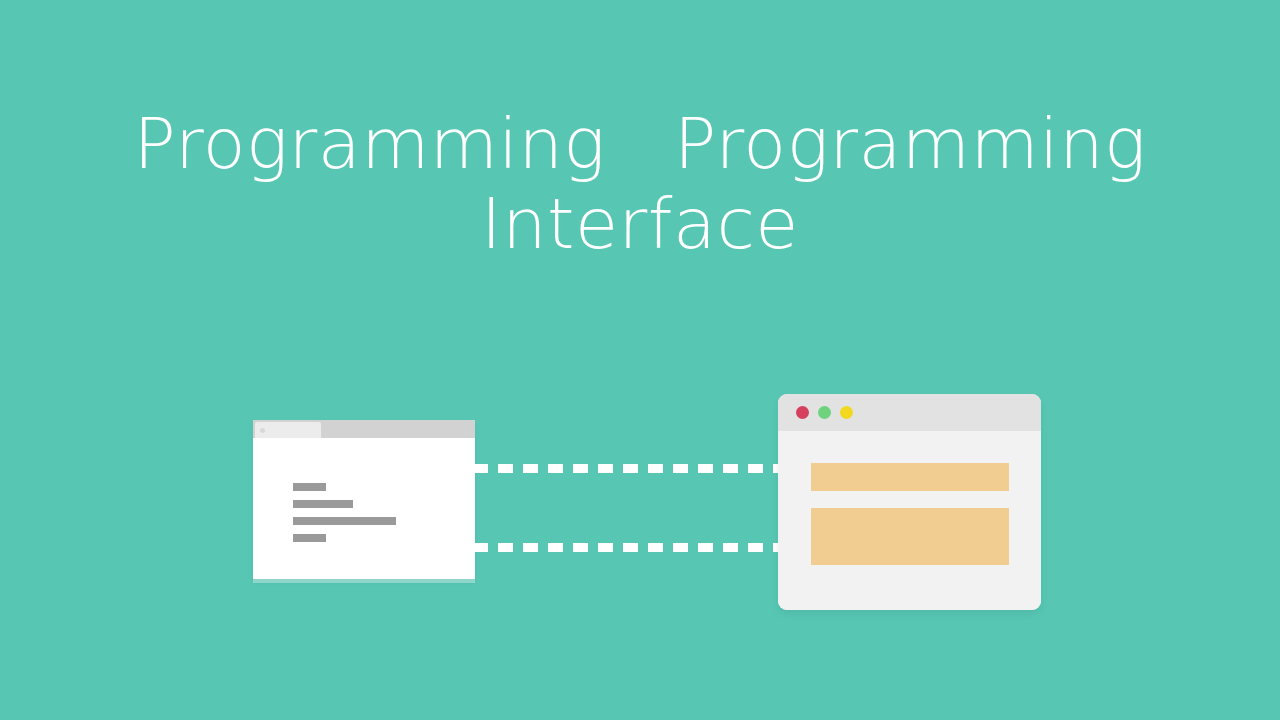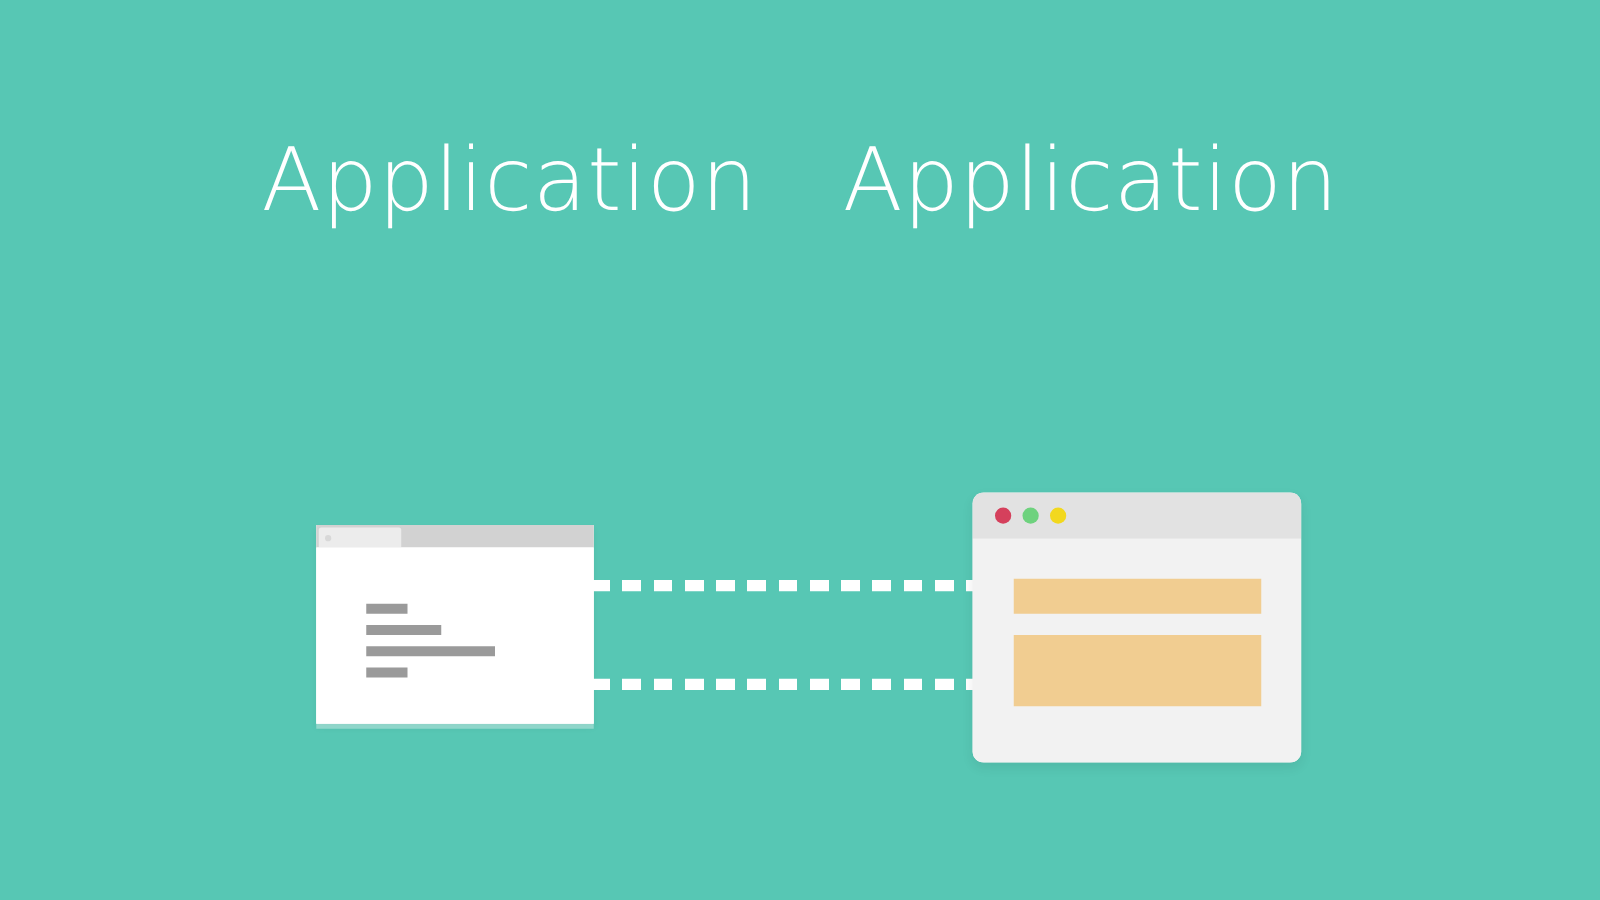--- a/index.html
+++ b/index.html
@@ -165,21 +165,22 @@
   }
   #content-block-0 { top: 32px; height: 28px; }
   #content-block-1 { top: 77px; height: 57px; }
 </style>
 </head>
 <body>
 
 <div id="stage">
 
   <div id="title-block">
-    <span id="title-line-1">Application   Application</span>
+    <span id="title-line-1">Programming   Programming</span>
+    <span id="title-line-2">Interface</span>
   </div>
 
   <div id="left-window">
     <div id="left-titlebar">
       <div id="left-tab">
         <span id="left-tab-dot"></span>
       </div>
     </div>
     <div id="left-body">
       <div class="code-line" id="code-line-0"></div>

